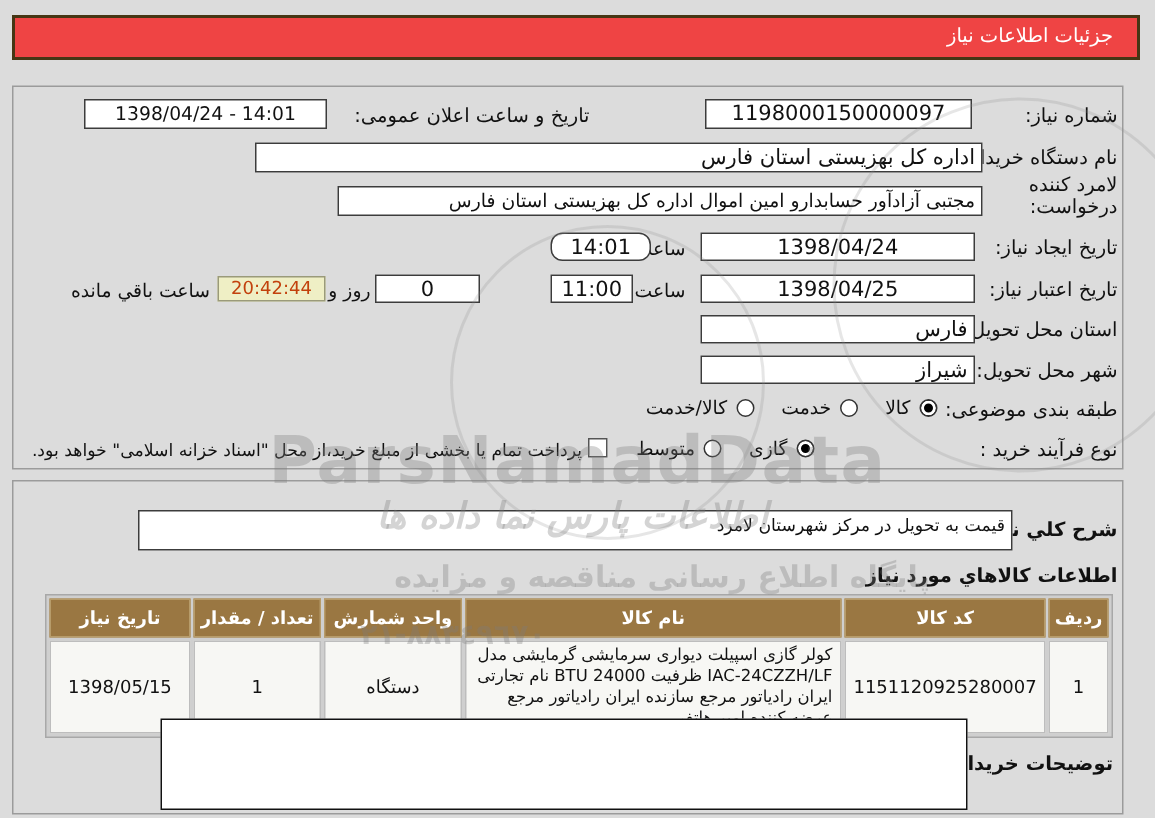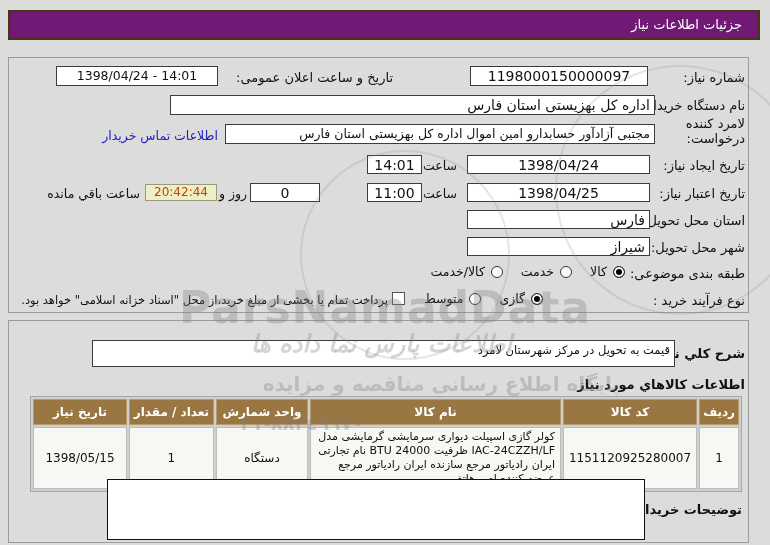--- a/index.html
+++ b/index.html
@@ -7,21 +7,21 @@
   body {
     background:#dcdcdc;
     font-family:"DejaVu Sans","Liberation Sans",sans-serif;
     overflow:hidden;
   }
   .page { position:relative; width:770px; height:545px; direction:rtl; color:#111; }
 
   
   .titlebar {
     position:absolute; left:8px; top:10px; width:752px; height:30px;
-    background:#701a75; border:2px solid #463614;
+    background:#ef4444; border:2px solid #463614;
     color:#fff; font-size:13px; line-height:26px;
     padding-right:16px; text-align:right;
   }
 
   
   .panel {
     position:absolute; border:1px solid #9b9b9b; background:transparent;
   }
   .panel1 { left:8px; top:57px;  width:741px; height:256px; }
   .panel2 { left:8px; top:320px; width:741px; height:223px; }
@@ -115,26 +115,25 @@
   <div class="inp center lt-num z" style="left:56px;top:66px;width:162px;height:20px;font-size:12.5px;">1398/04/24 - 14:01</div>
 
   <div class="lbl z" style="right:25px;top:98px;">نام دستگاه خريدار:</div>
   <div class="inp rt z" style="left:170px;top:95px;width:485px;height:20px;">اداره کل بهزیستی استان فارس</div>
 
   <div class="lbl z" style="right:25px;top:116px;text-align:right;line-height:15px;">
     <div>لامرد کننده</div>
     <div>درخواست:</div>
   </div>
   <div class="inp rt z" style="left:225px;top:124px;width:430px;height:20px;font-size:12.5px;">مجتبی آزادآور حسابدارو امین اموال اداره کل بهزیستی استان فارس</div>
-  <div class="link z" style="right:552px;top:128px;">اطلاعات تماس خريدار</div>
 
   <div class="lbl z" style="right:25px;top:158px;">تاريخ ايجاد نياز:</div>
   <div class="inp center lt-num z" style="left:467px;top:155px;width:183px;height:19px;">1398/04/24</div>
   <div class="lbl z" style="right:313px;top:158px;font-size:12.5px;">ساعت</div>
-  <div class="inp center lt-num z" style="left:367px;top:155px;width:55px;height:19px;">14:01</div>
+  <div class="inp center lt-num z" style="left:367px;top:155px;width:67px;height:19px;border-radius:8px;">14:01</div>
 
   <div class="lbl z" style="right:25px;top:186px;">تاريخ اعتبار نياز:</div>
   <div class="inp center lt-num z" style="left:467px;top:183px;width:183px;height:19px;">1398/04/25</div>
   <div class="lbl z" style="right:313px;top:186px;font-size:12.5px;">ساعت</div>
   <div class="inp center lt-num z" style="left:367px;top:183px;width:55px;height:19px;">11:00</div>
 
   <div class="inp center lt-num z" style="left:250px;top:183px;width:70px;height:19px;">0</div>
   <div class="lbl z" style="right:523px;top:186px;font-size:12.5px;">روز و</div>
   <div class="countdown z" style="left:145px;top:184px;width:72px;height:17px;">20:42:44</div>
   <div class="lbl z" style="right:630px;top:186px;font-size:12.5px;">ساعت باقي مانده</div>

